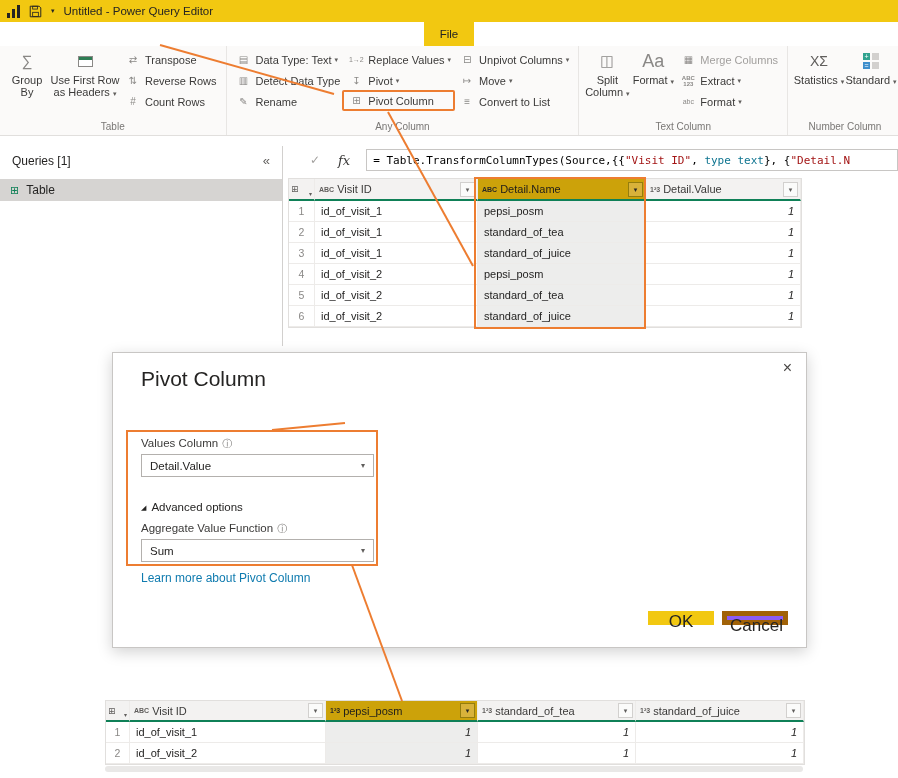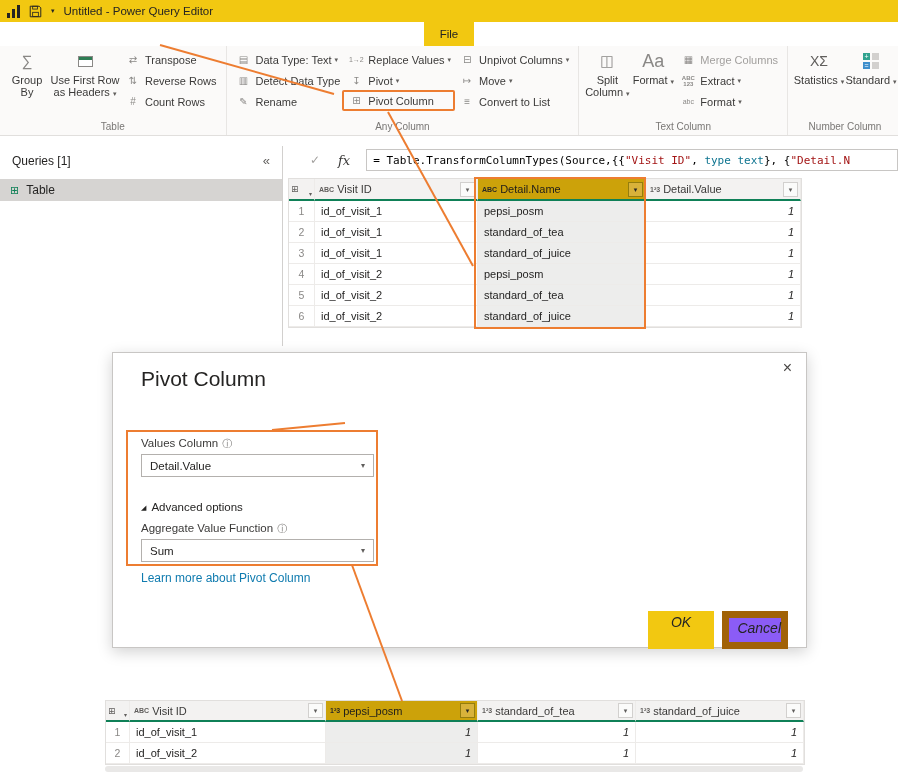--- a/index.html
+++ b/index.html
@@ -94,24 +94,24 @@
   .dlg-close{position:absolute;right:14px;top:6px;font-size:16px;color:#484644;}
   .dlg-desc{position:absolute;left:28px;top:57px;font-size:12px;color:#3B3A39;}
   .dlg-label{position:absolute;left:28px;font-size:11.5px;color:#3B3A39;}
   .info{font-size:10px;color:#797775;margin-left:4px;}
   .selbox{position:absolute;left:28px;width:233px;height:23px;border:1px solid #B3B0AD;background:#fff;
     display:flex;align-items:center;padding:0 8px;font-size:11.5px;box-sizing:border-box;}
   .selbox .caret2{margin-left:auto;font-size:8px;color:#605E5C;}
   .dlg-adv{position:absolute;left:28px;top:148px;font-size:11.5px;color:#252423;}
   .adv-tri{font-size:7px;margin-right:5px;vertical-align:1px;}
   .dlg-link{position:absolute;left:28px;top:218px;font-size:12px;color:#0F7BAF;}
-  .dbtn{position:absolute;top:258px;width:66px;height:38px;line-height:22px;text-align:center;
-    font-size:14px;box-sizing:border-box;font-style:italic;}
+  .dbtn{position:absolute;top:258px;width:66px;height:14px;line-height:22px;text-align:center;
+    font-size:17px;box-sizing:border-box;}
   .dbtn.ok{right:92px;background:#F2C811;color:#252423;}
-  .dbtn.cancel{right:18px;background:#8b5cf6;border:7px solid #a16207;line-height:20px;text-align:right;}
+  .dbtn.cancel{right:18px;background:#8b5cf6;border:5px solid #a16207;line-height:20px;text-align:right;}
   
   .annot-lines{position:absolute;left:0;top:0;z-index:40;pointer-events:none;}
   .annot-lines line{stroke:#ED7D31;stroke-width:2;}
   .arect{position:absolute;border:2px solid #ED7D31;z-index:40;pointer-events:none;box-sizing:border-box;}
 </style>
 </head>
 <body>
 
 <div class="titlebar">
   <span class="pbi">

